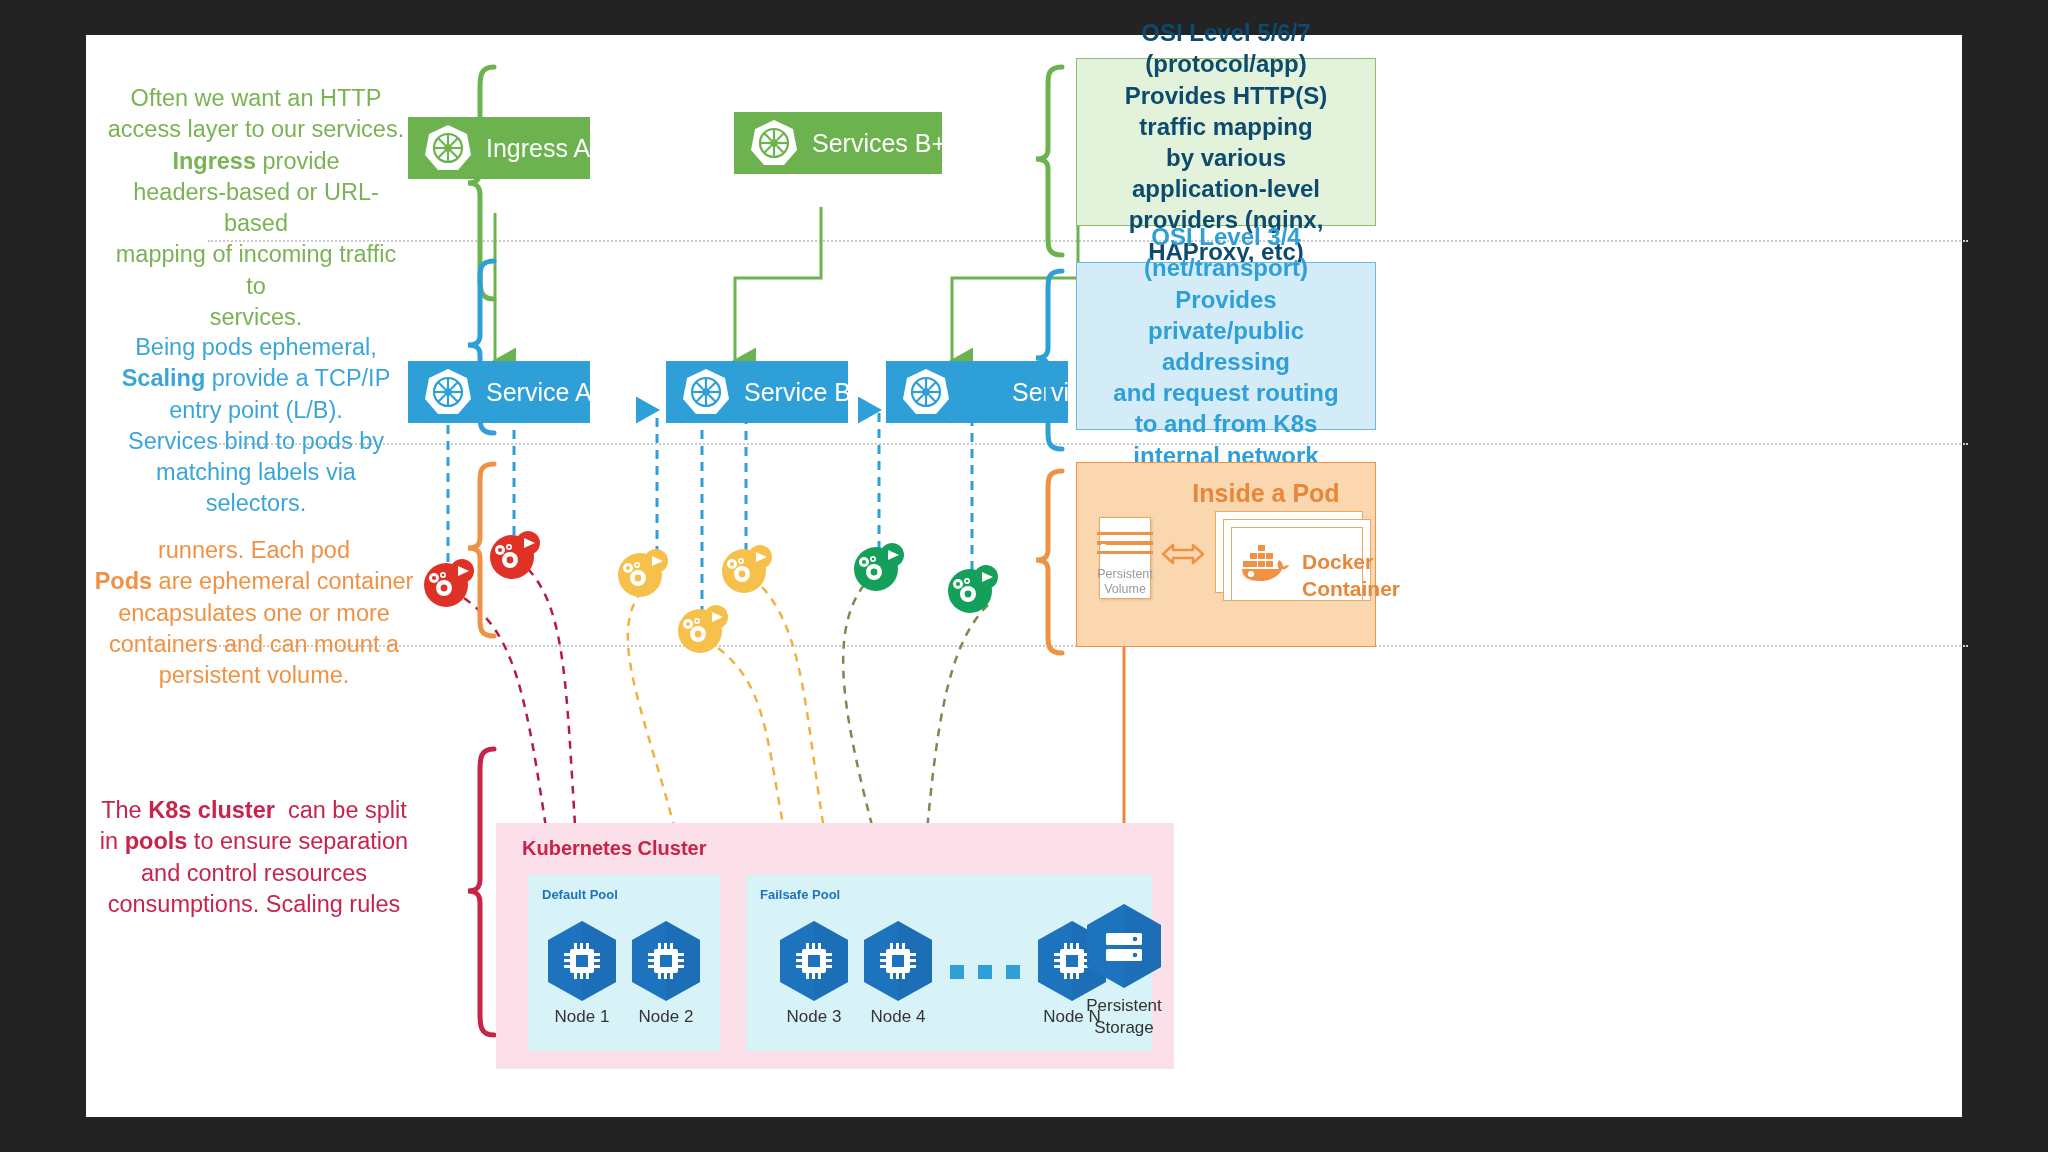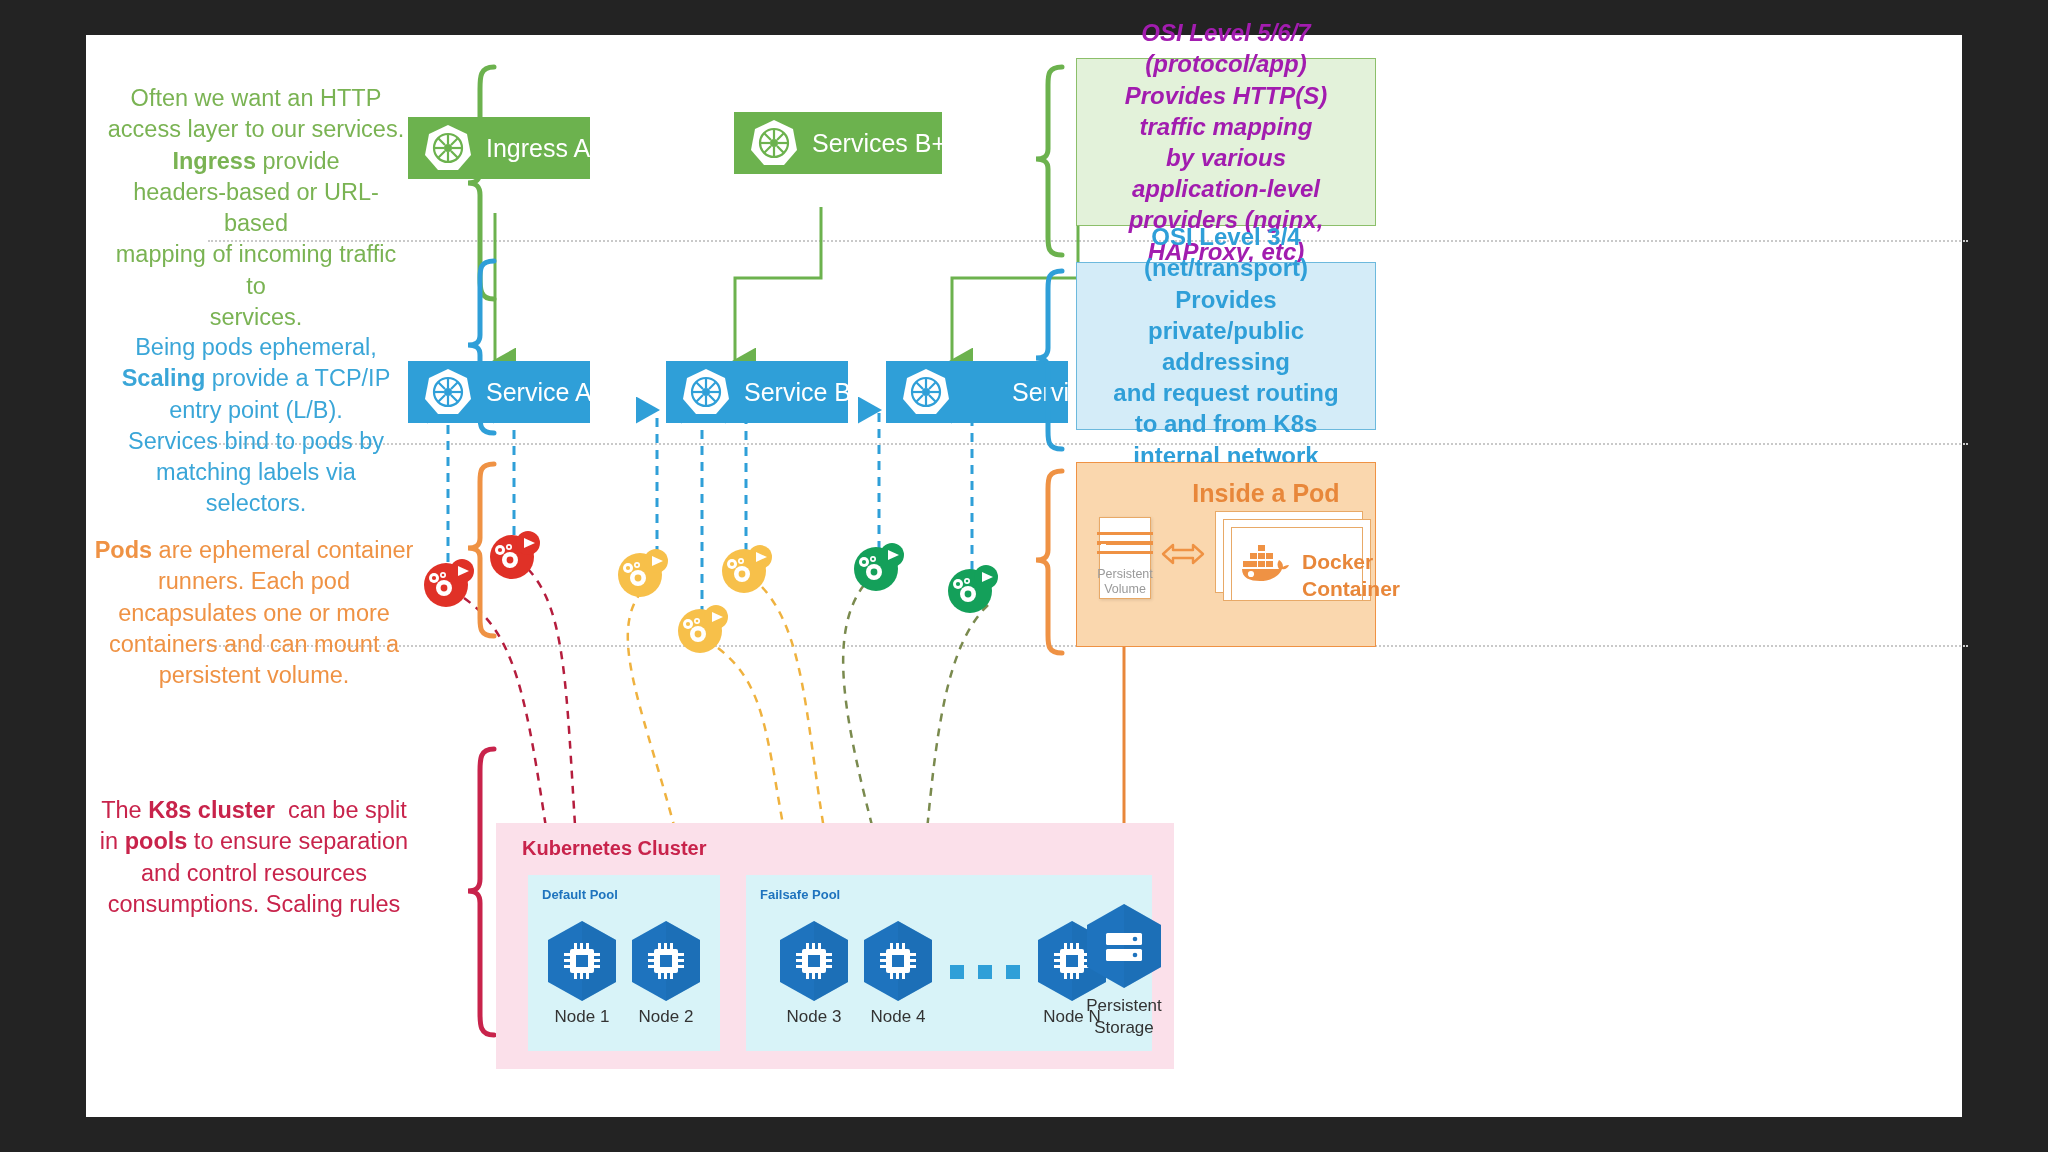--- a/index.html
+++ b/index.html
@@ -40,21 +40,21 @@
   .service{background:#2f9fd8;}
   
   .callout{
     position:absolute;box-sizing:border-box;
     display:flex;flex-direction:column;justify-content:center;
     align-items:center;text-align:center;font-weight:bold;
     font-size:24px;line-height:1.3;padding:16px 24px;
   }
   .callout .c-line{display:block;}
   .callout .c-gap{height:22px;}
-  .callout-green{background:#e3f2da;border:1.5px solid #8cbf6a;color:#a21caf;font-style:italic;}
+  .callout-green{background:#e3f2da;border:1.5px solid #8cbf6a;color:#0c4a6e;}
   .callout-blue{background:#d4ecf8;border:1.5px solid #6cb9dd;color:#2f9fd8;}
   .callout-orange{background:#fad7ae;border:1.5px solid #ef9244;color:#e8873a;padding-left:40px;}
   
   #inside-pod{position:absolute;}
   .ip-title{
     position:absolute;width:100%;text-align:center;top:16px;
     font-weight:bold;font-size:25px;color:#e8873a;
   }
   .pv-card{
     position:absolute;background:#fff;border:1px solid #e8a967;
@@ -312,22 +312,22 @@
 
   <div class="callout callout-blue" style="left:990px;top:227px;width:300px;height:168px;">
     <span class="c-line">OSI Level 3/4 (net/transport)</span>
     <span class="c-gap"></span>
     <span class="c-line">Provides private/public addressing</span>
     <span class="c-line">and request routing to and from K8s</span>
     <span class="c-line">internal network</span>
   </div>
 
   <div class="desc d-orange" style="left:8px;top:500px;width:320px;">
+    <div>runners. Each pod</div>
     <div><b>Pods</b> are ephemeral container</div>
-    <div>runners. Each pod</div>
     <div>encapsulates one or more</div>
     <div>containers and can mount a</div>
     <div>persistent volume.</div>
   </div>
 
   <div class="brace" style="left:378px;top:425px;">
     <svg width="34" height="180" viewBox="0 0 34 180">
       <path d="M30 4 C16 4 16 12 16 22 L16 78 C16 86 11 88 4 88 C11 88 16 90 16 98 L16 158 C16 168 16 176 30 176" fill="none" stroke="#ef9244" stroke-width="5" stroke-linecap="round"></path>
     </svg>
   </div>

